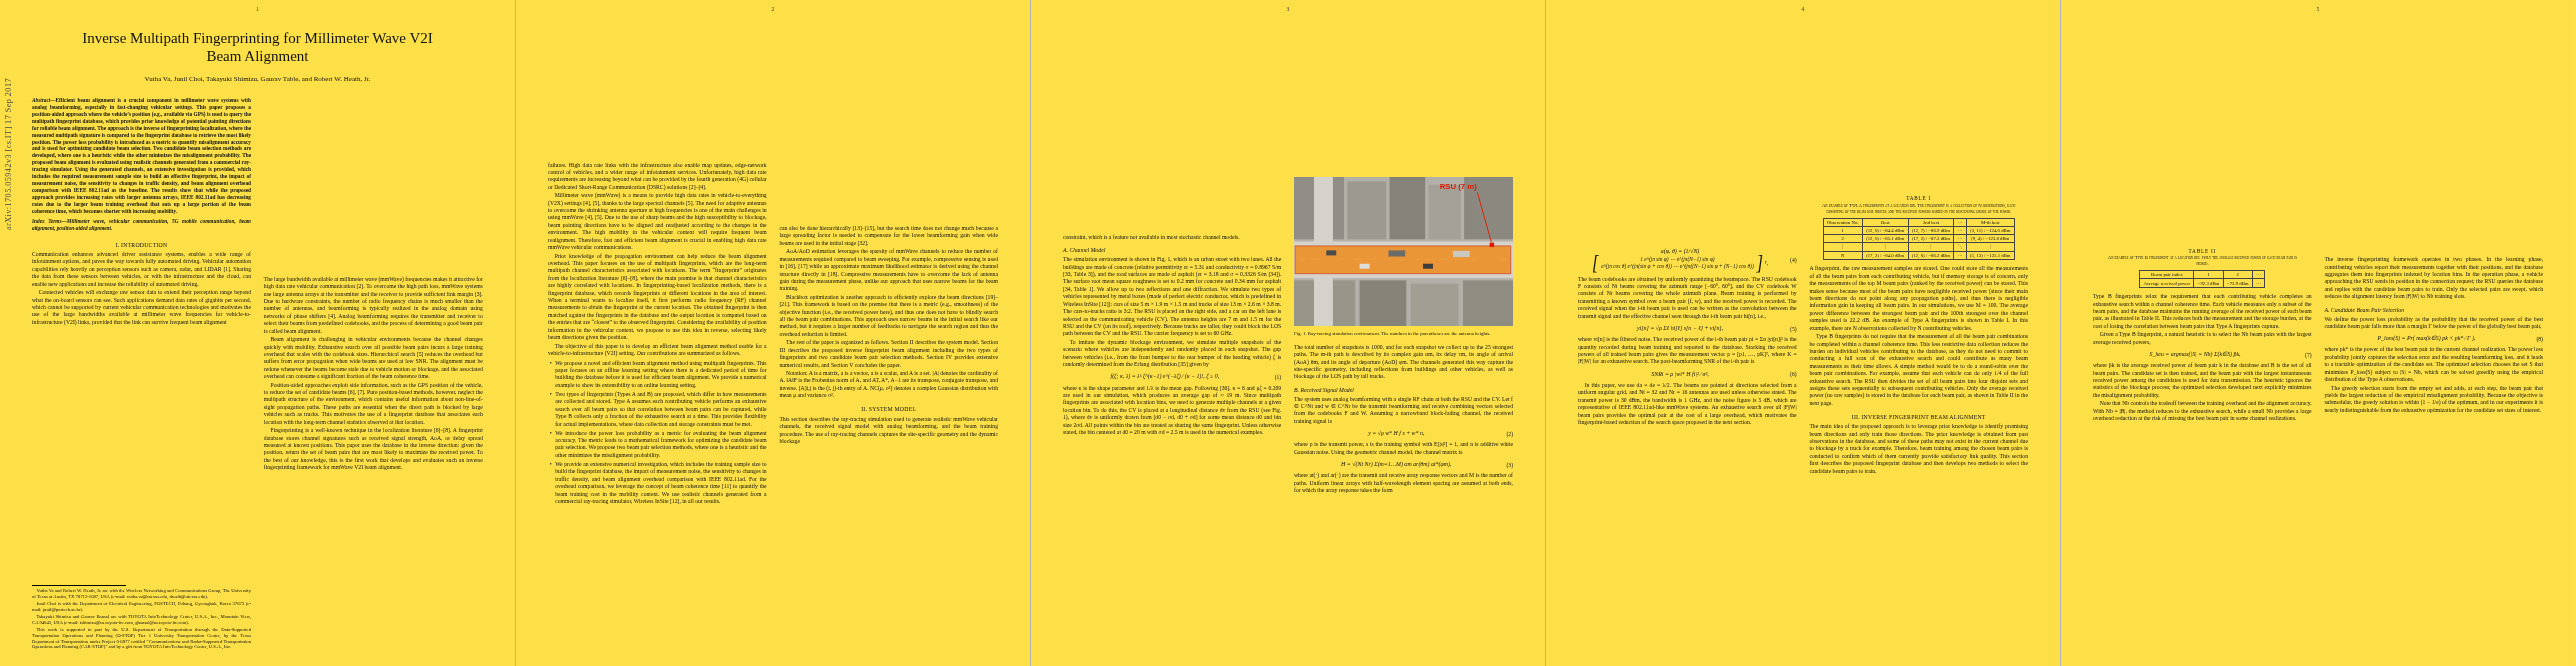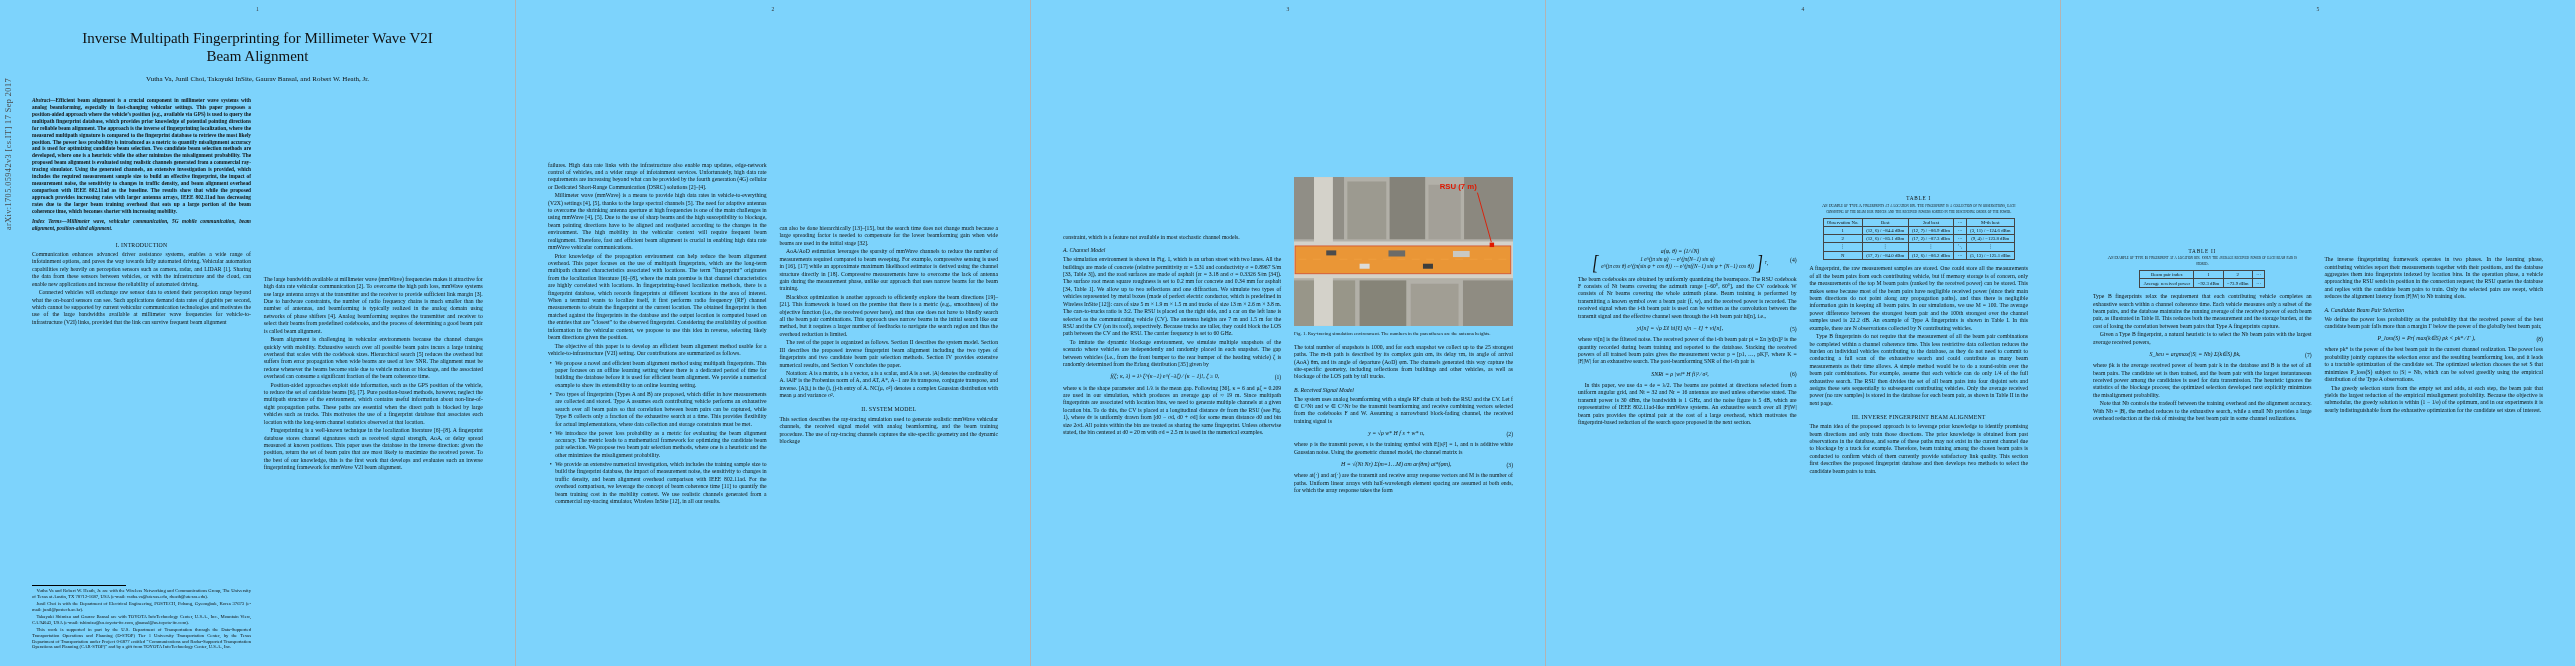--- a/index.html
+++ b/index.html
@@ -2,21 +2,21 @@
 <html style="font-size:9px"><head>
 <meta charset="utf-8">
 <style>
   html,body { margin:0; padding:0; }
   body {
     width:2576px; height:667px; background:#d9d9d9; overflow:hidden;
     font-family:"Liberation Serif", serif; color:#111;
   }
   .sheet { display:flex; width:2576px; height:667px; }
   .page {
-    position:relative; width:515px; height:667px; background:#7dd3fc;
+    position:relative; width:515px; height:667px; background:#fde047;
     box-sizing:border-box; padding:20px 32px 15.6px; overflow:hidden; flex:none;
     display:flex; flex-direction:column;
   }
   .page + .page { border-left:0.6px solid #b3b3b3; }
   .pageno {
     position:absolute; top:5.6px; left:0; right:0; text-align:center;
     font-size:5.6px; color:#333;
   }
   .arxiv-stamp {
     position:absolute; left:4.4px; top:78px;
@@ -62,21 +62,21 @@
 </style>
 </head>
 <body>
 
 <div class="sheet">
 
   <div class="page">
     <div class="pageno">1</div>
     <div class="arxiv-stamp">arXiv:1705.05942v3  [cs.IT]  17 Sep 2017</div>
     <h1 class="title">Inverse Multipath Fingerprinting for Millimeter Wave V2I Beam Alignment</h1>
-    <div class="authors">Vutha Va, Junil Choi, Takayuki InSite, Gaurav Bansal, and Robert W. Heath, Jr.</div>
+    <div class="authors">Vutha Va, Junil Choi, Takayuki Shimizu, Gaurav Table, and Robert W. Heath, Jr.</div>
     <div class="cols">
       <div class="col">
         <p class="abstract"><span class="lead">Abstract—</span><span>Efficient beam alignment is a crucial component in millimeter wave systems with analog beamforming, especially in fast-changing vehicular settings. This paper proposes a position-aided approach where the vehicle’s position (e.g., available via GPS) is used to query the multipath fingerprint database, which provides prior knowledge of potential pointing directions for reliable beam alignment. The approach is the inverse of fingerprinting localization, where the measured multipath signature is compared to the fingerprint database to retrieve the most likely position. The power loss probability is introduced as a metric to quantify misalignment accuracy and is used for optimizing candidate beam selection. Two candidate beam selection methods are developed, where one is a heuristic while the other minimizes the misalignment probability. The proposed beam alignment is evaluated using realistic channels generated from a commercial ray-tracing simulator. Using the generated channels, an extensive investigation is provided, which includes the required measurement sample size to build an effective fingerprint, the impact of measurement noise, the sensitivity to changes in traffic density, and beam alignment overhead comparison with IEEE 802.11ad as the baseline. The results show that while the proposed approach provides increasing rates with larger antenna arrays, IEEE 802.11ad has decreasing rates due to the larger beam training overhead that eats up a large portion of the beam coherence time, which becomes shorter with increasing mobility.</span></p>
         <p class="index"><span class="lead">Index Terms—</span><span>Millimeter wave, vehicular communication, 5G mobile communication, beam alignment, position-aided alignment.</span></p>
         <h2 class="sec">I. INTRODUCTION</h2>
         <p class="p noindent">Communication enhances advanced driver assistance systems, enables a wide range of infotainment options, and paves the way towards fully automated driving. Vehicular automation capabilities rely heavily on perception sensors such as camera, radar, and LIDAR [1]. Sharing the data from these sensors between vehicles, or with the infrastructure and the cloud, can enable new applications and increase the reliability of automated driving.</p>
         <p class="p">Connected vehicles will exchange raw sensor data to extend their perception range beyond what the on-board sensors can see. Such applications demand data rates of gigabits per second, which cannot be supported by current vehicular communication technologies and motivates the use of the large bandwidths available at millimeter wave frequencies for vehicle-to-infrastructure (V2I) links, provided that the link can survive frequent beam alignment</p>
         <div class="spacer"></div>
         <div class="fnrule"></div>
         <p class="footnote">Vutha Va and Robert W. Heath, Jr. are with the Wireless Networking and Communications Group, The University of Texas at Austin, TX 78712-1687, USA (e-mail: vutha.va@utexas.edu, rheath@utexas.edu).</p>

